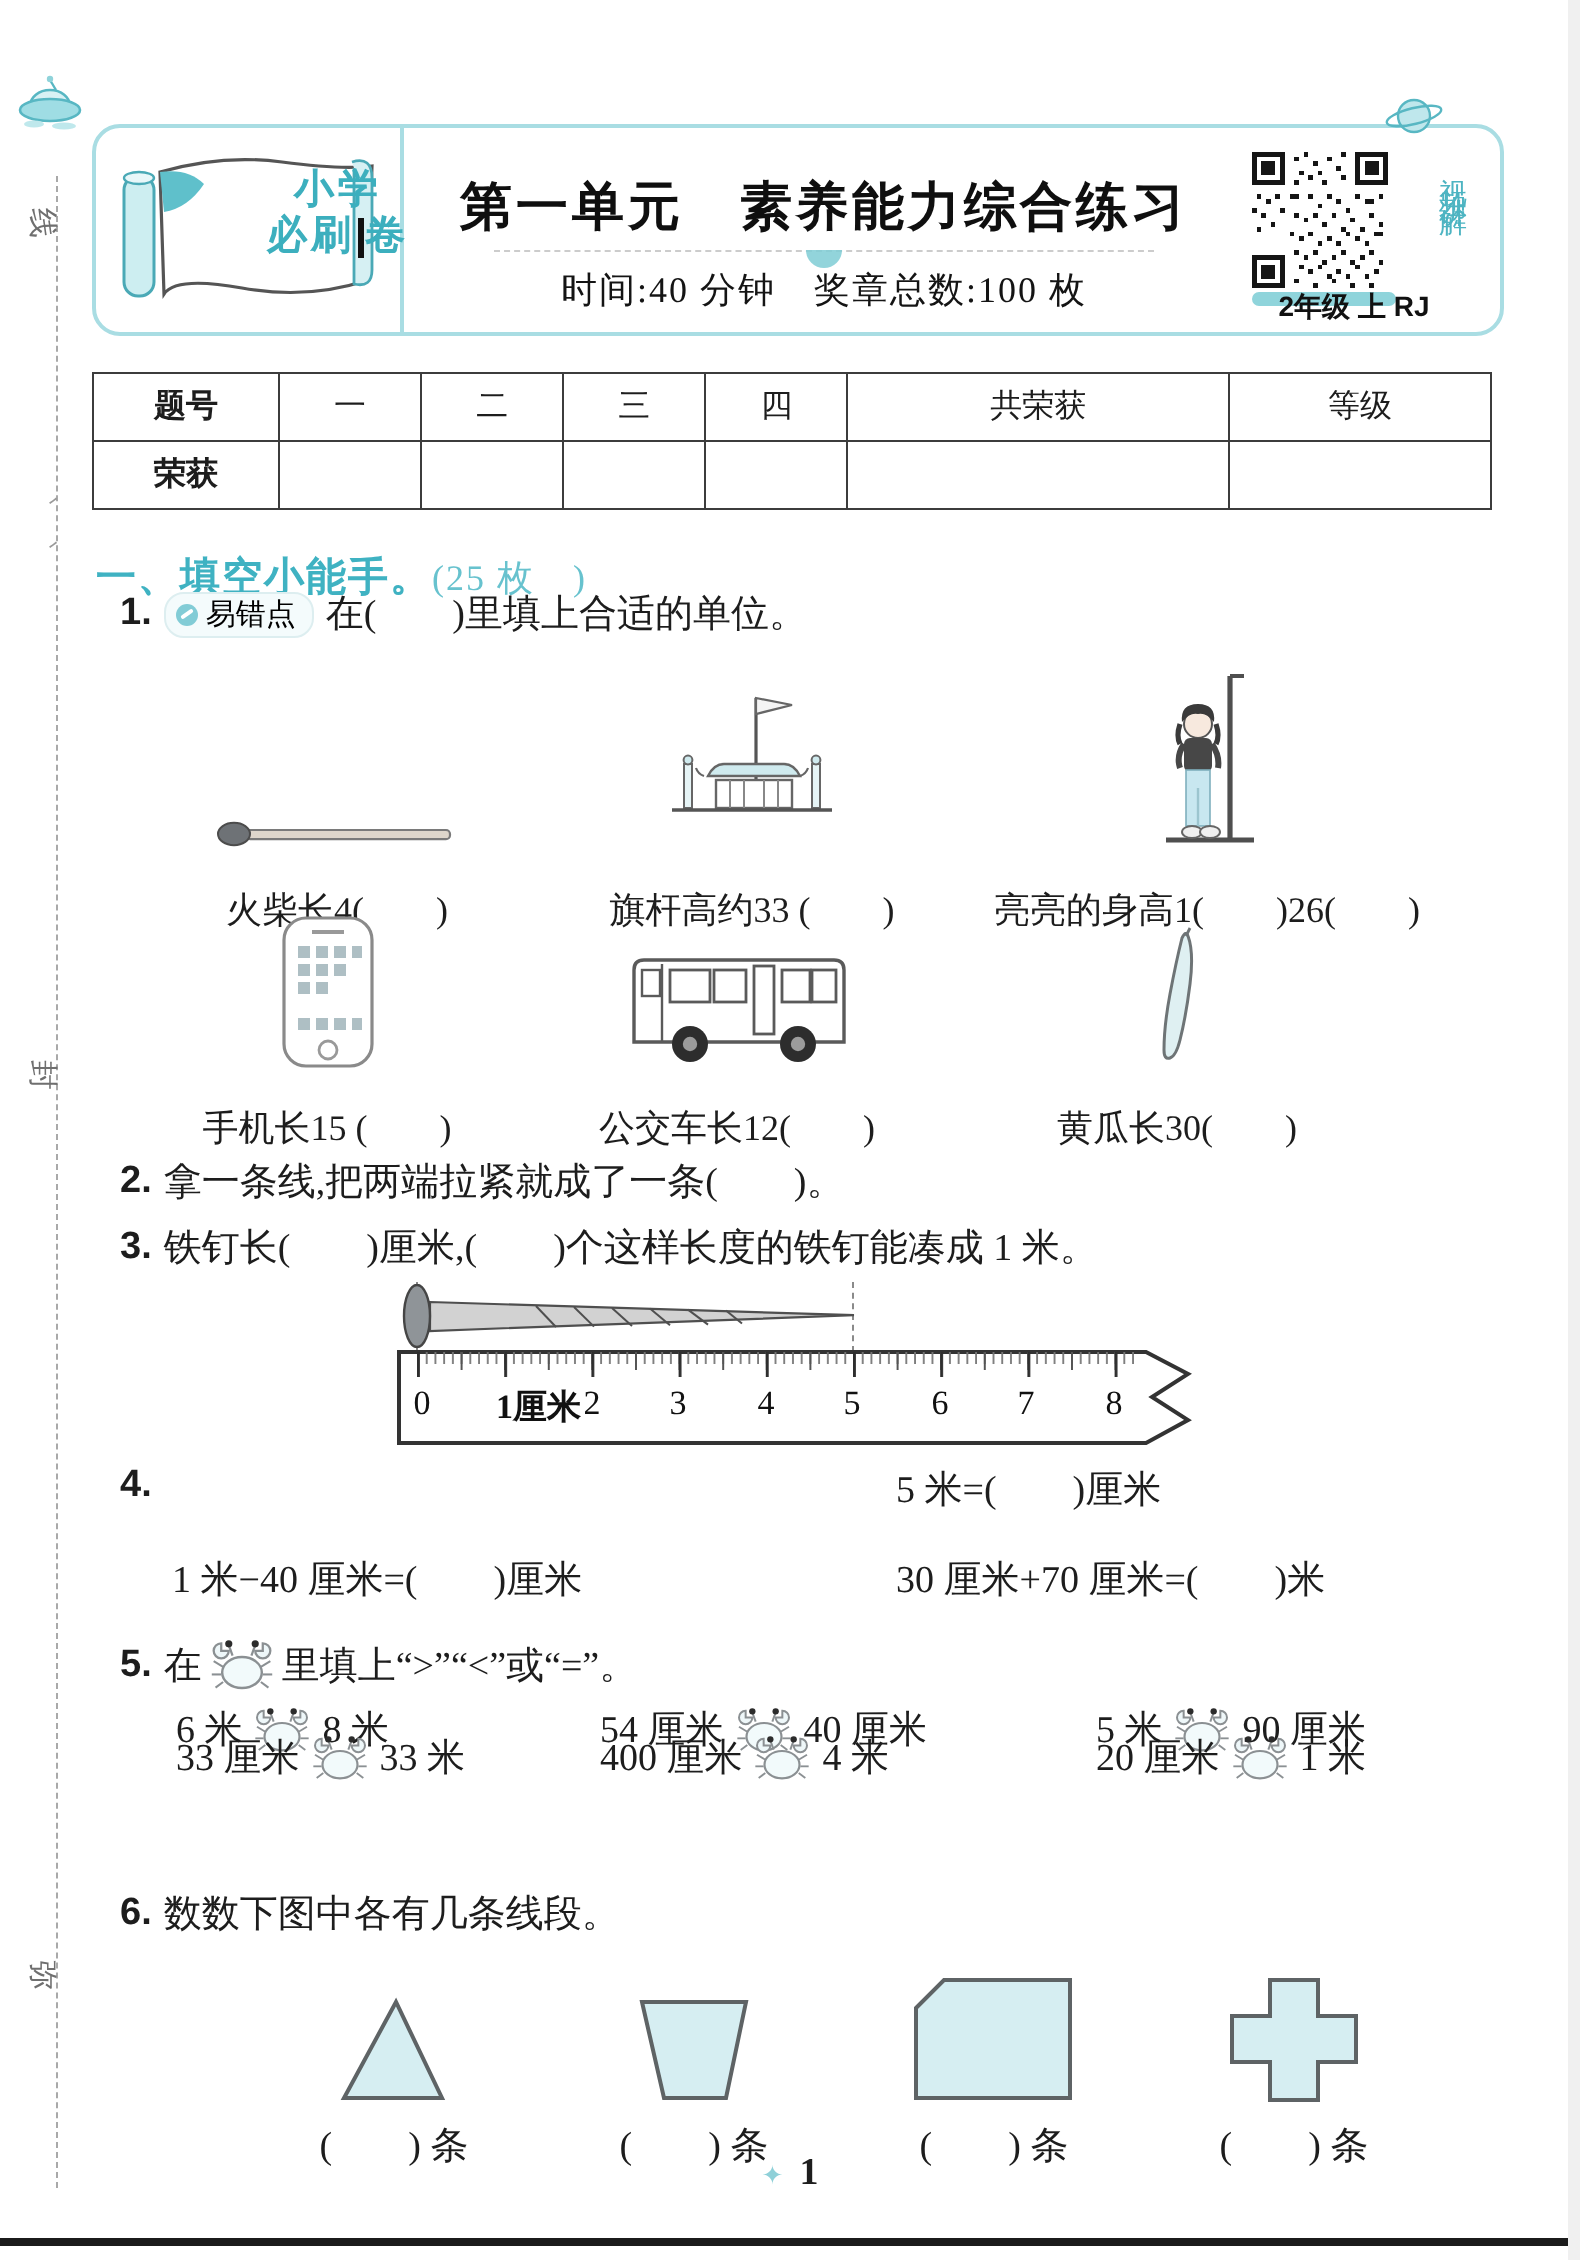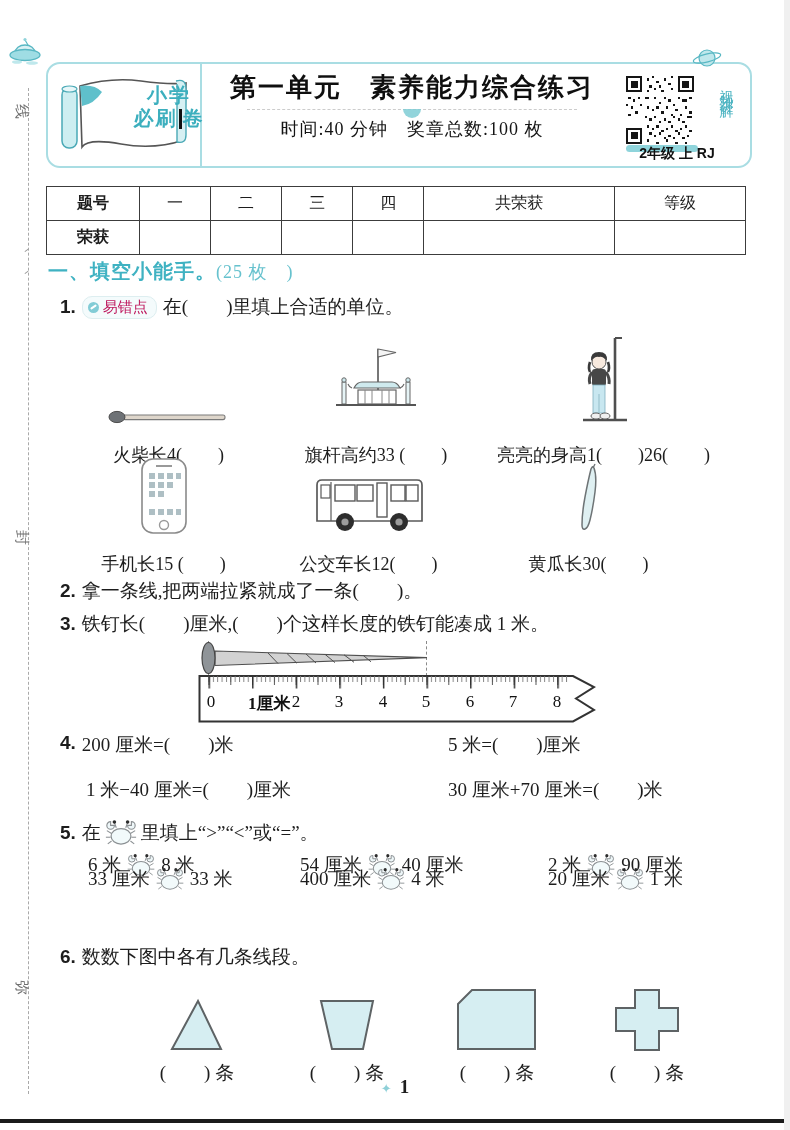--- a/index.html
+++ b/index.html
@@ -10,21 +10,21 @@
   
   .bind-line{position:absolute;left:28px;top:88px;height:1006px;border-left:1px dashed #a9a9a9;}
   .bind-char{position:absolute;left:6px;width:30px;text-align:center;font-size:15px;color:#6f6f6f;
              transform:rotate(90deg);font-family:"Liberation Serif",serif;}
   .bind-dot{position:absolute;left:20px;font-size:10px;color:#9a9a9a;transform:rotate(90deg);}
 
   
   .header{position:absolute;left:46px;top:62px;width:706px;height:106px;background:#fff;
           border:2.5px solid #a9dde3;border-radius:14px;display:flex;box-sizing:border-box;}
   .h-logo{width:152px;border-right:2px solid #a9dde3;position:relative;}
-  .h-center{flex:1;text-align:center;padding-top:6px;position:relative;}
+  .h-center{flex:1;text-align:center;padding-top:22px;position:relative;}
   .h-right{width:128px;position:relative;}
   .h-title{font-size:26px;font-weight:bold;letter-spacing:2px;color:#0f0f0f;
            font-family:"Liberation Sans",sans-serif;}
   .title-divider{width:330px;margin:4px auto 7px;border-top:1.6px dashed #cccccc;position:relative;}
   .title-divider::after{content:"";position:absolute;left:50%;top:-1px;transform:translateX(-50%);
            width:18px;height:9px;background:#7fccd5;border-radius:0 0 10px 10px;opacity:.85;}
   .h-sub{font-size:18px;letter-spacing:1px;color:#141414;}
   .logo-text{position:absolute;left:30px;top:20px;width:88px;text-align:center;
              font-family:"Liberation Sans",sans-serif;font-weight:bold;color:#3cafbe;
              font-size:20px;line-height:23px;letter-spacing:2px;margin-left:47px;}
@@ -37,27 +37,27 @@
   .edition{position:absolute;left:0px;bottom:3px;width:110px;text-align:center;font-size:14px;
            font-weight:bold;font-family:"Liberation Sans",sans-serif;color:#111;}
 
   
   .score-table{position:absolute;left:46px;top:186px;width:700px;border-collapse:collapse;}
   .score-table td{border:1.6px solid #3c3c3c;height:31px;text-align:center;font-size:16px;
                   font-family:"Liberation Serif",serif;}
   .score-table .lab{font-weight:bold;width:90px;}
 
   
-  .sec-title{position:absolute;left:48px;top:258px;font-size:20px;font-weight:bold;color:#3fb2c2;
+  .sec-title{position:absolute;left:48px;top:275px;font-size:20px;font-weight:bold;color:#3fb2c2;
              font-family:"Liberation Sans",sans-serif;letter-spacing:1px;}
   .sec-score{font-weight:normal;font-size:18px;color:#67c2ce;font-family:"Liberation Serif",serif;}
   .q-line{position:absolute;display:flex;align-items:center;gap:6px;font-size:19px;}
   .q-num{font-weight:bold;font-family:"Liberation Sans",sans-serif;font-size:19px;}
   .badge{display:inline-flex;align-items:center;gap:4px;background:#f4fbfc;border:1px solid #ddeef0;
-         border-radius:10px;padding:1px 8px 1px 5px;font-size:15px;color:#be185d;}
+         border-radius:10px;padding:1px 8px 1px 5px;font-size:15px;color:#000000;}
   .badge-dot{width:11px;height:11px;border-radius:50%;background:#82ccd6;position:relative;display:inline-block;}
   .badge-dot::after{content:"";position:absolute;left:2px;top:4px;width:7px;height:2px;background:#fff;
          transform:rotate(-35deg);border-radius:2px;}
 
   .fig-row{position:absolute;display:flex;}
   .fig-col{display:flex;flex-direction:column;align-items:center;justify-content:flex-end;}
   .fig-box{display:flex;align-items:flex-end;justify-content:center;}
   .fig-label{font-size:18px;margin-top:17px;white-space:nowrap;}
 
   .q4-grid{position:absolute;left:60px;top:732px;width:692px;display:grid;
@@ -386,21 +386,20 @@
     <span class="ruler-num" style="left:185px">4</span>
     <span class="ruler-num" style="left:228px">5</span>
     <span class="ruler-num" style="left:272px">6</span>
     <span class="ruler-num" style="left:315px">7</span>
     <span class="ruler-num" style="left:359px">8</span>
   </div>
 
   <div class="q4-grid">
     <div class="q4-c1">
       <span class="q-num">4.</span>
-      <span>200 厘米=(　　)米</span>
     </div>
     <div><span>5 米=(　　)厘米</span></div>
     <div class="q4-indent"><span>1 米−40 厘米=(　　)厘米</span></div>
     <div><span>30 厘米+70 厘米=(　　)米</span></div>
   </div>
 
   <div class="q-line" style="left:60px;top:818px">
     <span class="q-num">5.</span>
     <span class="cmp-cell">
       <span>在</span>
@@ -420,21 +419,21 @@
       <span>8 米</span>
     </div>
     <div class="cmp-cell" style="width:248px">
       <span>54 厘米</span>
       <svg class="crab-sm" viewBox="0 0 36 30">
           <use href="#crab-def"></use>
         </svg>
       <span>40 厘米</span>
     </div>
     <div class="cmp-cell">
-      <span>2 米</span>
+      <span>5 米</span>
       <svg class="crab-sm" viewBox="0 0 36 30">
           <use href="#crab-def"></use>
         </svg>
       <span>90 厘米</span>
     </div>
   </div>
 
   <div class="cmp-row" style="left:88px;top:866px;width:662px">
     <div class="cmp-cell" style="width:212px">
       <span>33 厘米</span>

